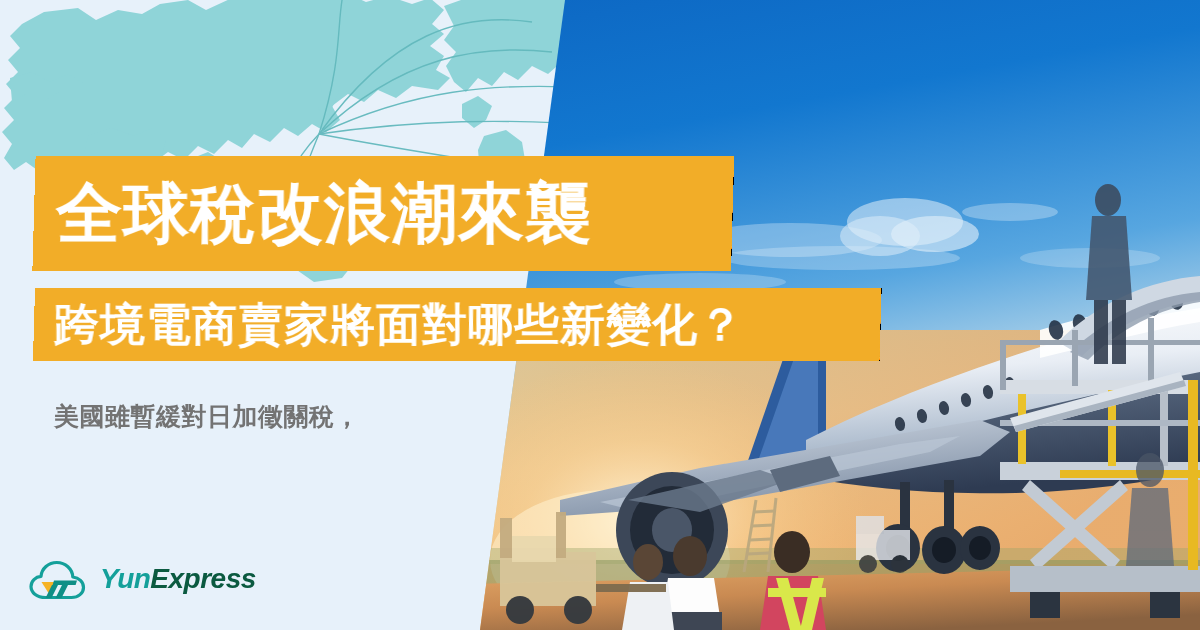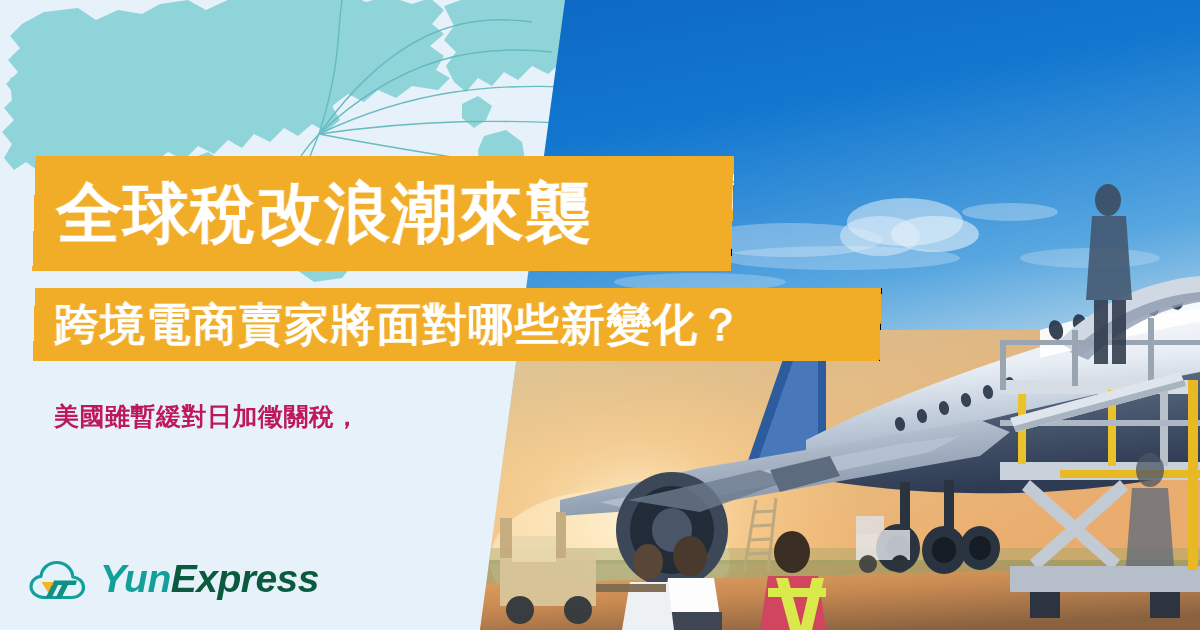--- a/index.html
+++ b/index.html
@@ -74,41 +74,41 @@
     height: 72px;
     padding-left: 20px;
   }
   #bar-two .txt { font-size: 45px; line-height: 45px; }
 
   
   #subtitle {
     position: absolute;
     left: 54px;
     top: 394px;
-    color: #be185d;
+    color: #737373;
     font-size: 25px;
     font-weight: 700;
     line-height: 44px;
     letter-spacing: 0.5px;
   }
   #subtitle div { white-space: nowrap; }
 
   
   #logo {
     position: absolute;
     left: 28px;
     top: 556px;
     display: flex;
     align-items: center;
     gap: 10px;
   }
   #logo-mark { width: 62px; height: 46px; }
   #logo-mark svg { display: block; width: 100%; height: 100%; }
   #logo-word {
-    font-size: 39px;
+    font-size: 28px;
     font-weight: 700;
     font-style: italic;
     color: #0f6b5c;
     letter-spacing: -0.5px;
   }
   #logo-word .yun { color: #14a09a; }
   #logo-word .express { color: #0b5a40; }
 </style>
 </head>
 <body>

